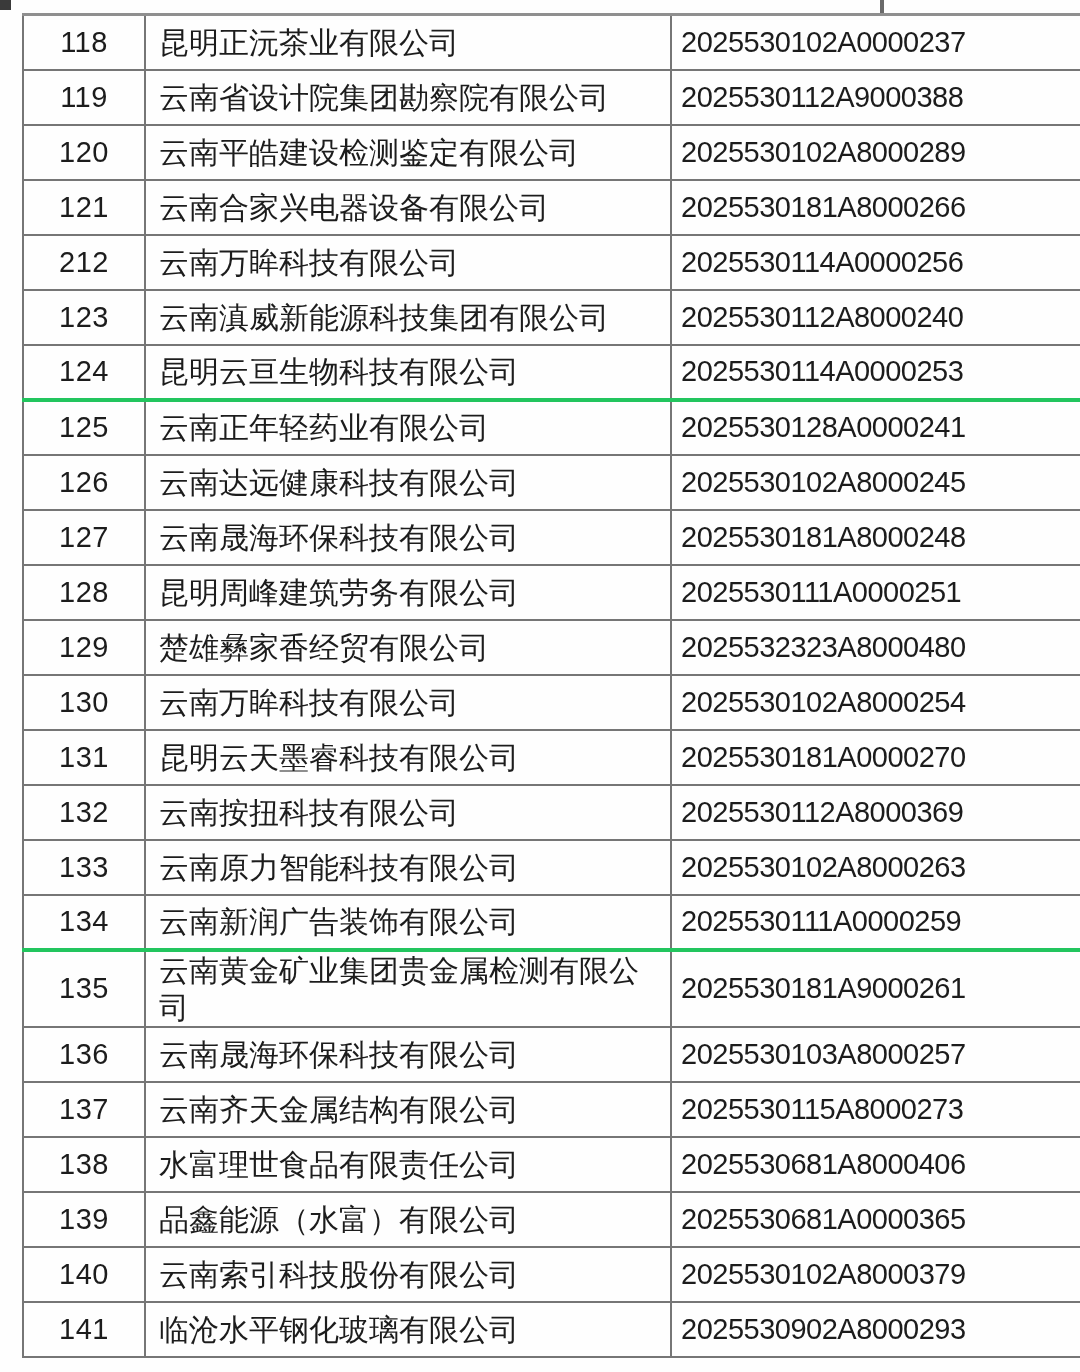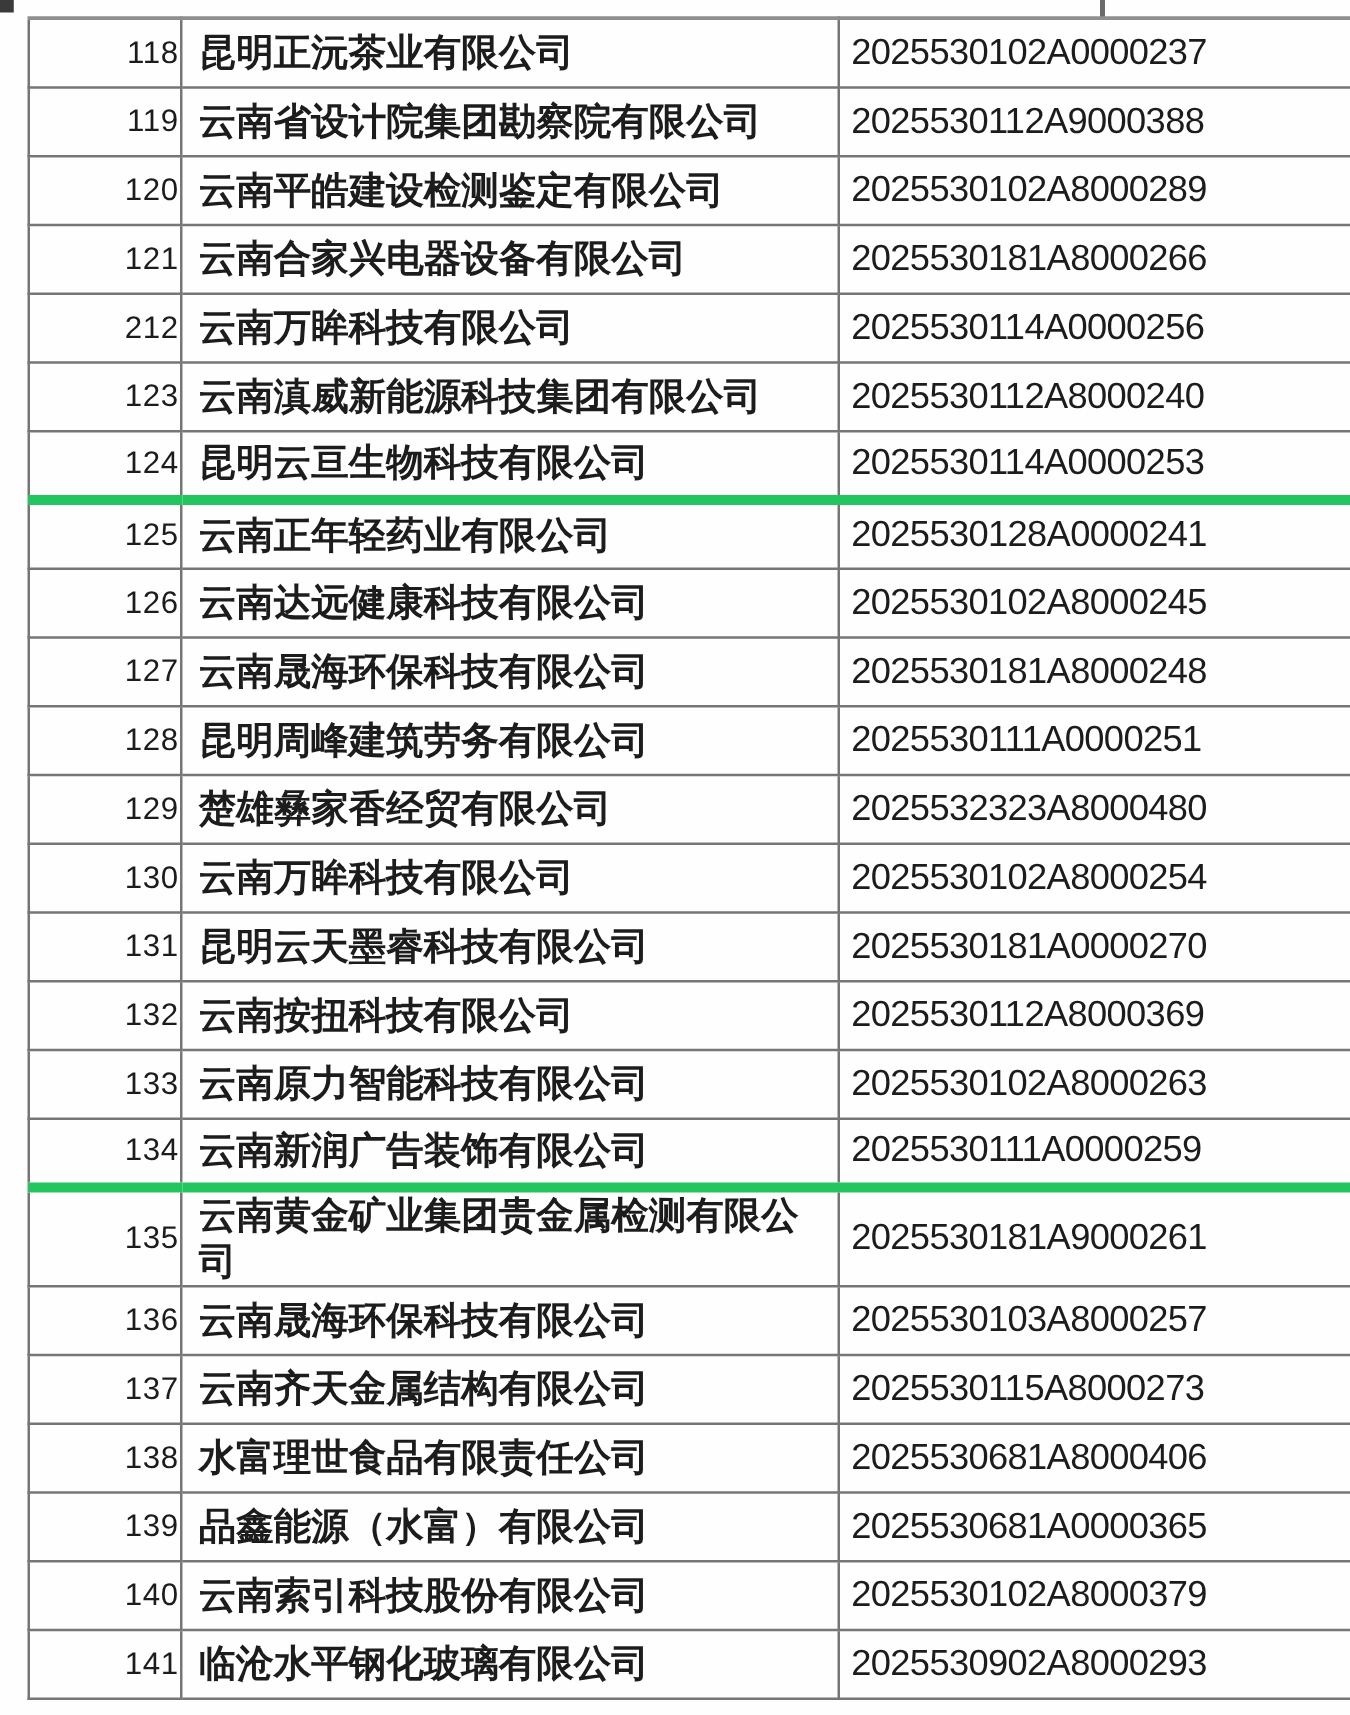--- a/index.html
+++ b/index.html
@@ -44,35 +44,35 @@
     overflow: hidden;
   }
   table.doc-table tr {
     height: 55px;
   }
   table.doc-table tr.tall {
     height: 77px;
   }
   
   table.doc-table tr.page-break td {
-    border-top: 8px solid #22c55e;
+    border-top: 4px solid #22c55e;
   }
   td.col-index {
     width: 118px;
-    text-align: right;
-    font-size: 25px;
+    text-align: center;
+    font-size: 29px;
     letter-spacing: 0.5px;
     border-radius: 15px;
   }
   td.col-name {
     width: 503px;
     font-size: 30px;
     line-height: 37px;
     padding: 0 8px 0 13px;
-    font-weight: 700;
+    font-weight: 400;
   }
   td.col-code {
     width: 422px;
     font-size: 29px;
     letter-spacing: -0.5px;
     padding-left: 9px;
   }
 </style>
 </head>
 <body>

